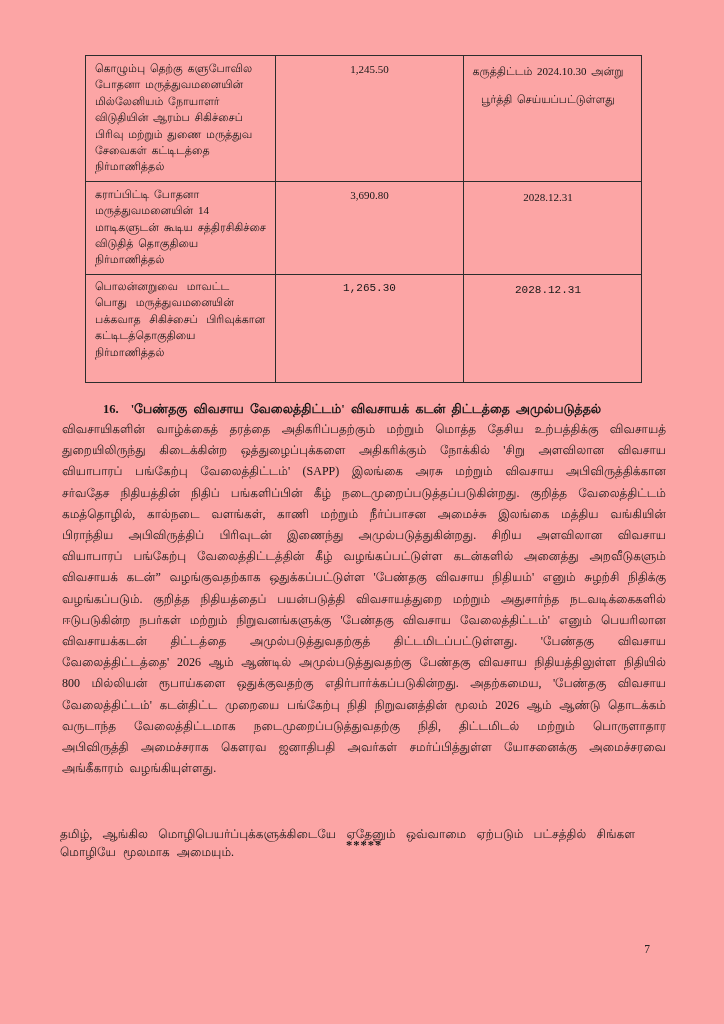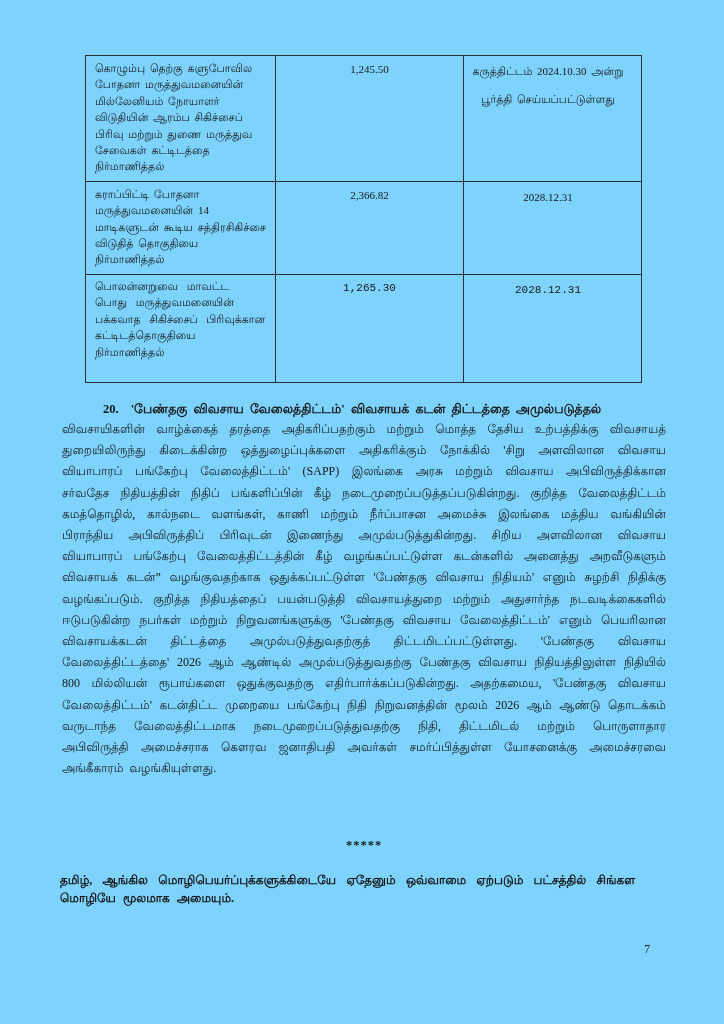--- a/index.html
+++ b/index.html
@@ -1,21 +1,21 @@
 <!DOCTYPE html>
 <html><head>
 <meta charset="utf-8">
 <style>
   html, body { margin: 0; padding: 0; background: #e8e8e8; }
   .page {
     position: relative;
     width: 724px;
     height: 1024px;
     margin: 0 auto;
-    background: #7dd3fc;
+    background: #fca5a5;
     font-family: "Liberation Serif", "DejaVu Serif", serif;
     color: #161616;
     overflow: hidden;
   }
 
   
   .doc-table {
     position: absolute;
     left: 85px;
     top: 55px;
@@ -82,24 +82,24 @@
     text-align: center;
     font-size: 12.5px;
     font-weight: bold;
     letter-spacing: 1px;
   }
 
   
   .footnote {
     position: absolute;
     left: 60px;
-    top: 871px;
+    top: 825px;
     width: 575px;
     font-size: 12px;
-    font-weight: bold;
+    font-weight: normal;
     line-height: 18px;
     text-align: justify;
     word-spacing: 4px;
   }
 
   
   .page-number {
     position: absolute;
     top: 943px;
     right: 74px;
@@ -119,33 +119,33 @@
       <col style="width:178px">
     </colgroup>
     <tbody>
       <tr class="row-1">
         <td class="cell-project">கொழும்பு தெற்கு களுபோவில போதனா மருத்துவமனையின் மில்லேனியம் நோயாளர் விடுதியின் ஆரம்ப சிகிச்சைப் பிரிவு மற்றும் துணை மருத்துவ சேவைகள் கட்டிடத்தை நிர்மாணித்தல்</td>
         <td class="cell-amount">1,245.50</td>
         <td class="cell-completion">கருத்திட்டம் 2024.10.30 அன்று பூர்த்தி செய்யப்பட்டுள்ளது</td>
       </tr>
       <tr class="row-2">
         <td class="cell-project">கராப்பிட்டி போதனா மருத்துவமனையின் 14 மாடிகளுடன் கூடிய சத்திரசிகிச்சை விடுதித் தொகுதியை நிர்மாணித்தல்</td>
-        <td class="cell-amount">2,366.82</td>
+        <td class="cell-amount">3,690.80</td>
         <td class="cell-completion">2028.12.31</td>
       </tr>
       <tr class="row-3">
         <td class="cell-project">பொலன்னறுவை மாவட்ட பொது மருத்துவமனையின் பக்கவாத சிகிச்சைப் பிரிவுக்கான கட்டிடத்தொகுதியை நிர்மாணித்தல்</td>
         <td class="cell-amount">1,265.30</td>
         <td class="cell-completion">2028.12.31</td>
       </tr>
     </tbody>
   </table>
 
   <div class="section-heading">
-    <span class="sec-num">20.</span><span>'பேண்தகு விவசாய வேலைத்திட்டம்' விவசாயக் கடன் திட்டத்தை அமுல்படுத்தல்</span>
+    <span class="sec-num">16.</span><span>'பேண்தகு விவசாய வேலைத்திட்டம்' விவசாயக் கடன் திட்டத்தை அமுல்படுத்தல்</span>
   </div>
 
   <div class="body-paragraph">விவசாயிகளின் வாழ்க்கைத் தரத்தை அதிகரிப்பதற்கும் மற்றும் மொத்த தேசிய உற்பத்திக்கு விவசாயத் துறையிலிருந்து கிடைக்கின்ற ஒத்துழைப்புக்களை அதிகரிக்கும் நோக்கில் 'சிறு அளவிலான விவசாய வியாபாரப் பங்கேற்பு வேலைத்திட்டம்' (SAPP) இலங்கை அரசு மற்றும் விவசாய அபிவிருத்திக்கான சர்வதேச நிதியத்தின் நிதிப் பங்களிப்பின் கீழ் நடைமுறைப்படுத்தப்படுகின்றது. குறித்த வேலைத்திட்டம் கமத்தொழில், கால்நடை வளங்கள், காணி மற்றும் நீர்ப்பாசன அமைச்சு இலங்கை மத்திய வங்கியின் பிராந்திய அபிவிருத்திப் பிரிவுடன் இணைந்து அமுல்படுத்துகின்றது. சிறிய அளவிலான விவசாய வியாபாரப் பங்கேற்பு வேலைத்திட்டத்தின் கீழ் வழங்கப்பட்டுள்ள கடன்களில் அனைத்து அறவீடுகளும் விவசாயக் கடன்” வழங்குவதற்காக ஒதுக்கப்பட்டுள்ள 'பேண்தகு விவசாய நிதியம்' எனும் சுழற்சி நிதிக்கு வழங்கப்படும். குறித்த நிதியத்தைப் பயன்படுத்தி விவசாயத்துறை மற்றும் அதுசார்ந்த நடவடிக்கைகளில் ஈடுபடுகின்ற நபர்கள் மற்றும் நிறுவனங்களுக்கு 'பேண்தகு விவசாய வேலைத்திட்டம்' எனும் பெயரிலான விவசாயக்கடன் திட்டத்தை அமுல்படுத்துவதற்குத் திட்டமிடப்பட்டுள்ளது. 'பேண்தகு விவசாய வேலைத்திட்டத்தை' 2026 ஆம் ஆண்டில் அமுல்படுத்துவதற்கு பேண்தகு விவசாய நிதியத்திலுள்ள நிதியில் 800 மில்லியன் ரூபாய்களை ஒதுக்குவதற்கு எதிர்பார்க்கப்படுகின்றது. அதற்கமைய, 'பேண்தகு விவசாய வேலைத்திட்டம்' கடன்திட்ட முறையை பங்கேற்பு நிதி நிறுவனத்தின் மூலம் 2026 ஆம் ஆண்டு தொடக்கம் வருடாந்த வேலைத்திட்டமாக நடைமுறைப்படுத்துவதற்கு நிதி, திட்டமிடல் மற்றும் பொருளாதார அபிவிருத்தி அமைச்சராக கௌரவ ஜனாதிபதி அவர்கள் சமர்ப்பித்துள்ள யோசனைக்கு அமைச்சரவை அங்கீகாரம் வழங்கியுள்ளது.</div>
 
   <div class="separator">*****</div>
 
   <div class="footnote">தமிழ், ஆங்கில மொழிபெயர்ப்புக்களுக்கிடையே ஏதேனும் ஒவ்வாமை ஏற்படும் பட்சத்தில் சிங்கள மொழியே மூலமாக அமையும்.</div>
 
   <div class="page-number">7</div>
 

